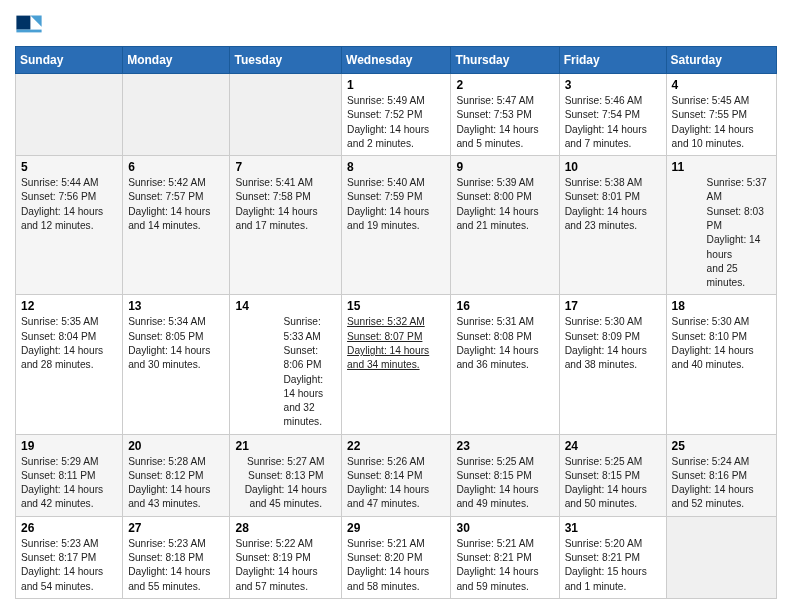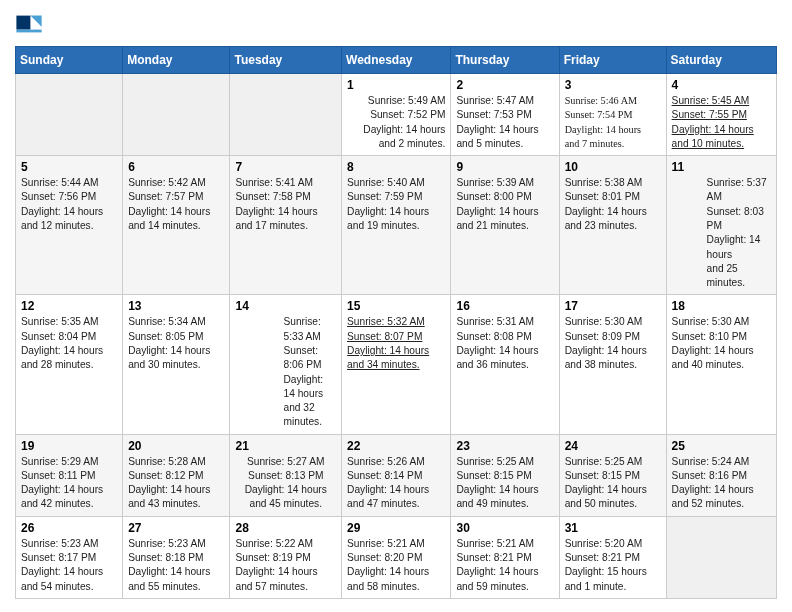--- a/index.html
+++ b/index.html
@@ -123,42 +123,42 @@
           <th>Saturday</th>
         </tr>
     </thead>
     <tbody id="calendar-body">
     <tr>
           <td class="empty-cell"></td>
           <td class="empty-cell"></td>
           <td class="empty-cell"></td>
           <td>
             <span class="day-num">1</span>
-            <div class="day-info" style="white-space: pre-line; text-align: right;">Sunrise: 5:49 AM
+            <div class="day-info" style="white-space: pre-line;">Sunrise: 5:49 AM
 Sunset: 7:52 PM
 Daylight: 14 hours
 and 2 minutes.</div>
           </td>
           <td>
             <span class="day-num">2</span>
             <div class="day-info" style="white-space: pre-line;">Sunrise: 5:47 AM
 Sunset: 7:53 PM
 Daylight: 14 hours
 and 5 minutes.</div>
           </td>
           <td>
             <span class="day-num">3</span>
-            <div class="day-info" style="white-space: pre-line; font-family: Liberation Serif, serif;">Sunrise: 5:46 AM
+            <div class="day-info" style="white-space: pre-line;">Sunrise: 5:46 AM
 Sunset: 7:54 PM
 Daylight: 14 hours
 and 7 minutes.</div>
           </td>
           <td>
             <span class="day-num">4</span>
-            <div class="day-info" style="white-space: pre-line; text-decoration: underline;">Sunrise: 5:45 AM
+            <div class="day-info" style="white-space: pre-line;">Sunrise: 5:45 AM
 Sunset: 7:55 PM
 Daylight: 14 hours
 and 10 minutes.</div>
           </td>
         </tr>
         <tr>
           <td>
             <span class="day-num">5</span>
             <div class="day-info" style="white-space: pre-line;">Sunrise: 5:44 AM
 Sunset: 7:56 PM

